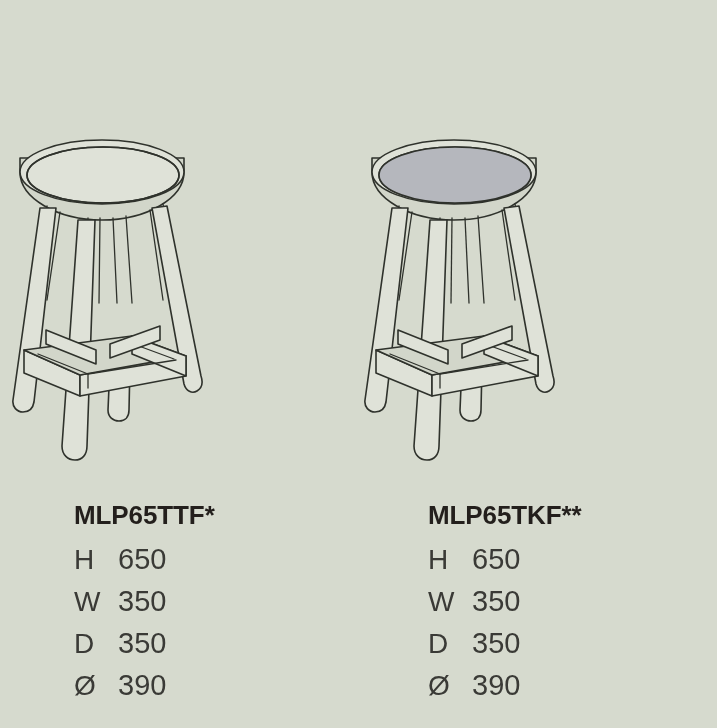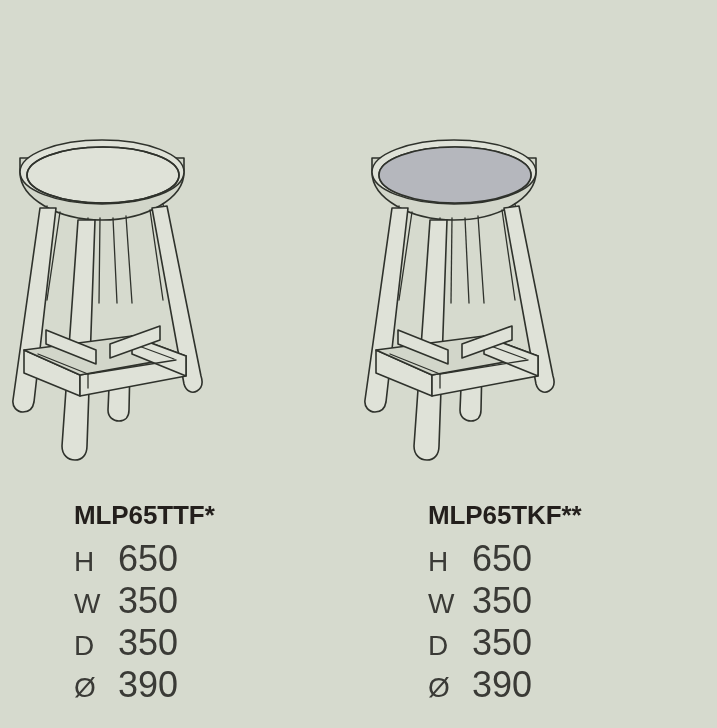--- a/index.html
+++ b/index.html
@@ -75,21 +75,21 @@
   }
   .spec-key {
     width: 44px;
     flex: 0 0 44px;
     font-size: 28px;
     font-weight: 300;
     line-height: 42px;
     color: #3a3a36;
   }
   .spec-val {
-    font-size: 36px;
+    font-size: 29px;
     font-weight: 300;
     line-height: 42px;
     color: #3a3a36;
   }
 </style>
 </head>
 <body style="background: rgb(214, 218, 206);">
 
 <div id="sheet" style="background: rgb(214, 218, 206);">
 

